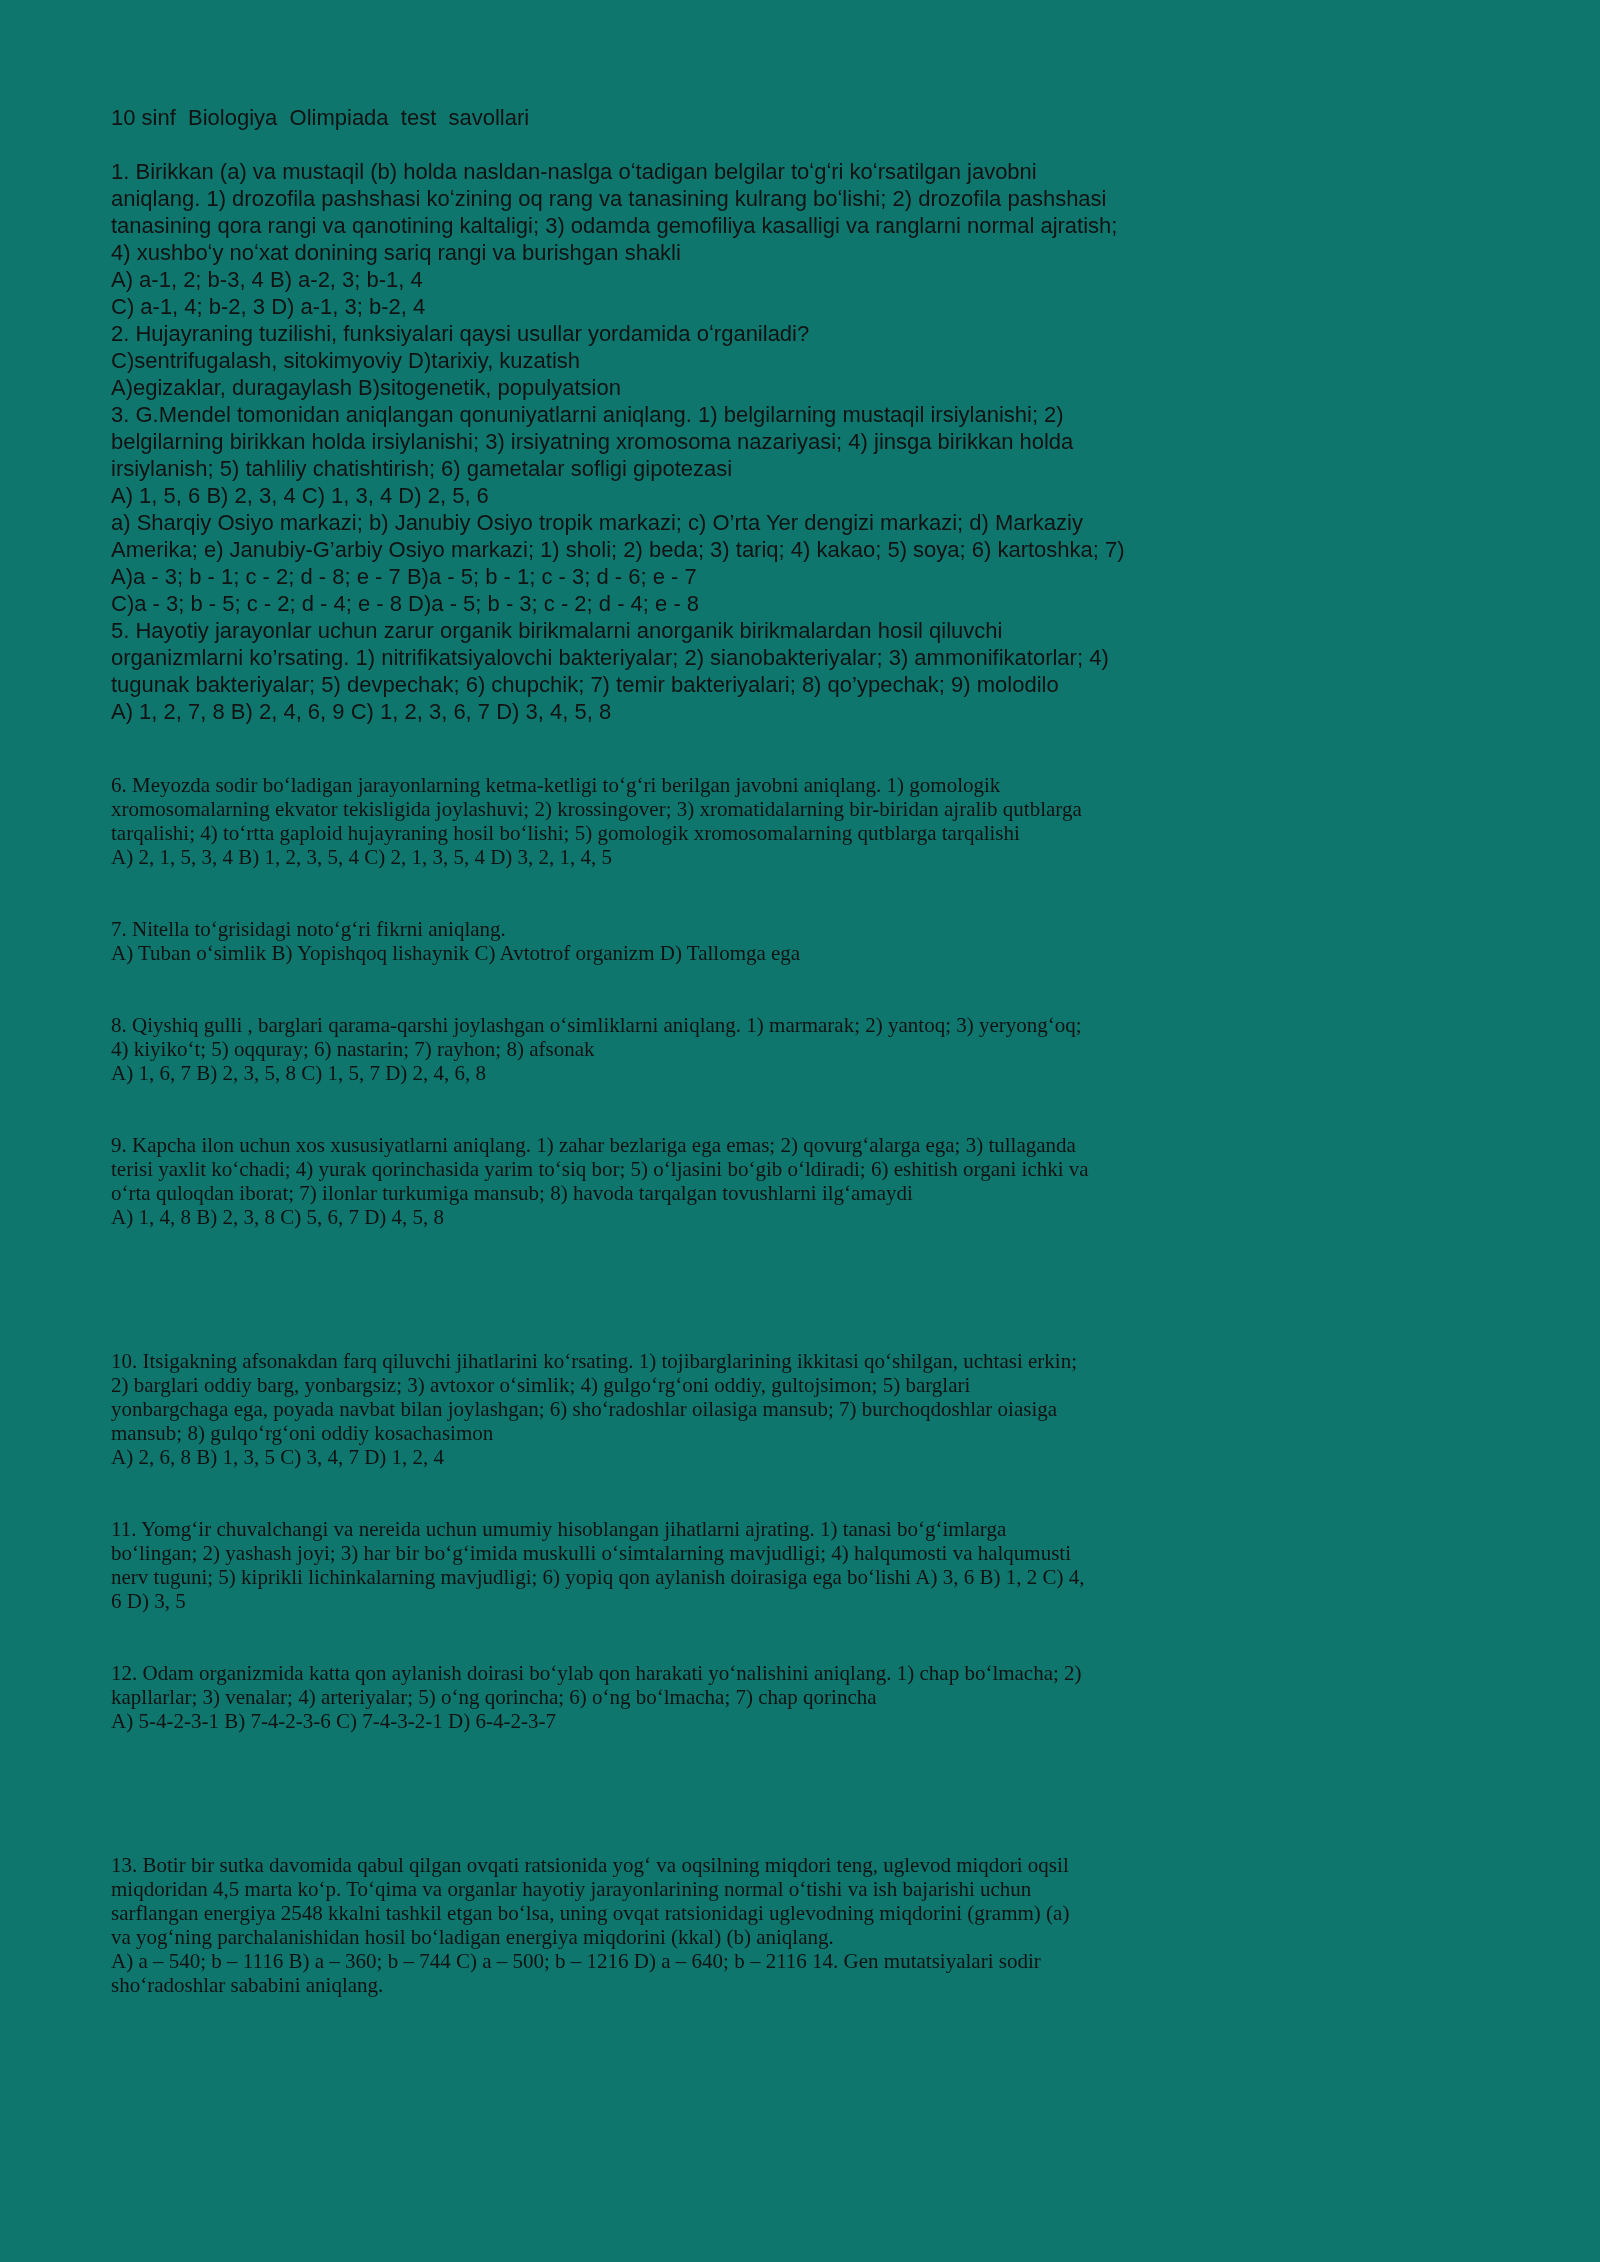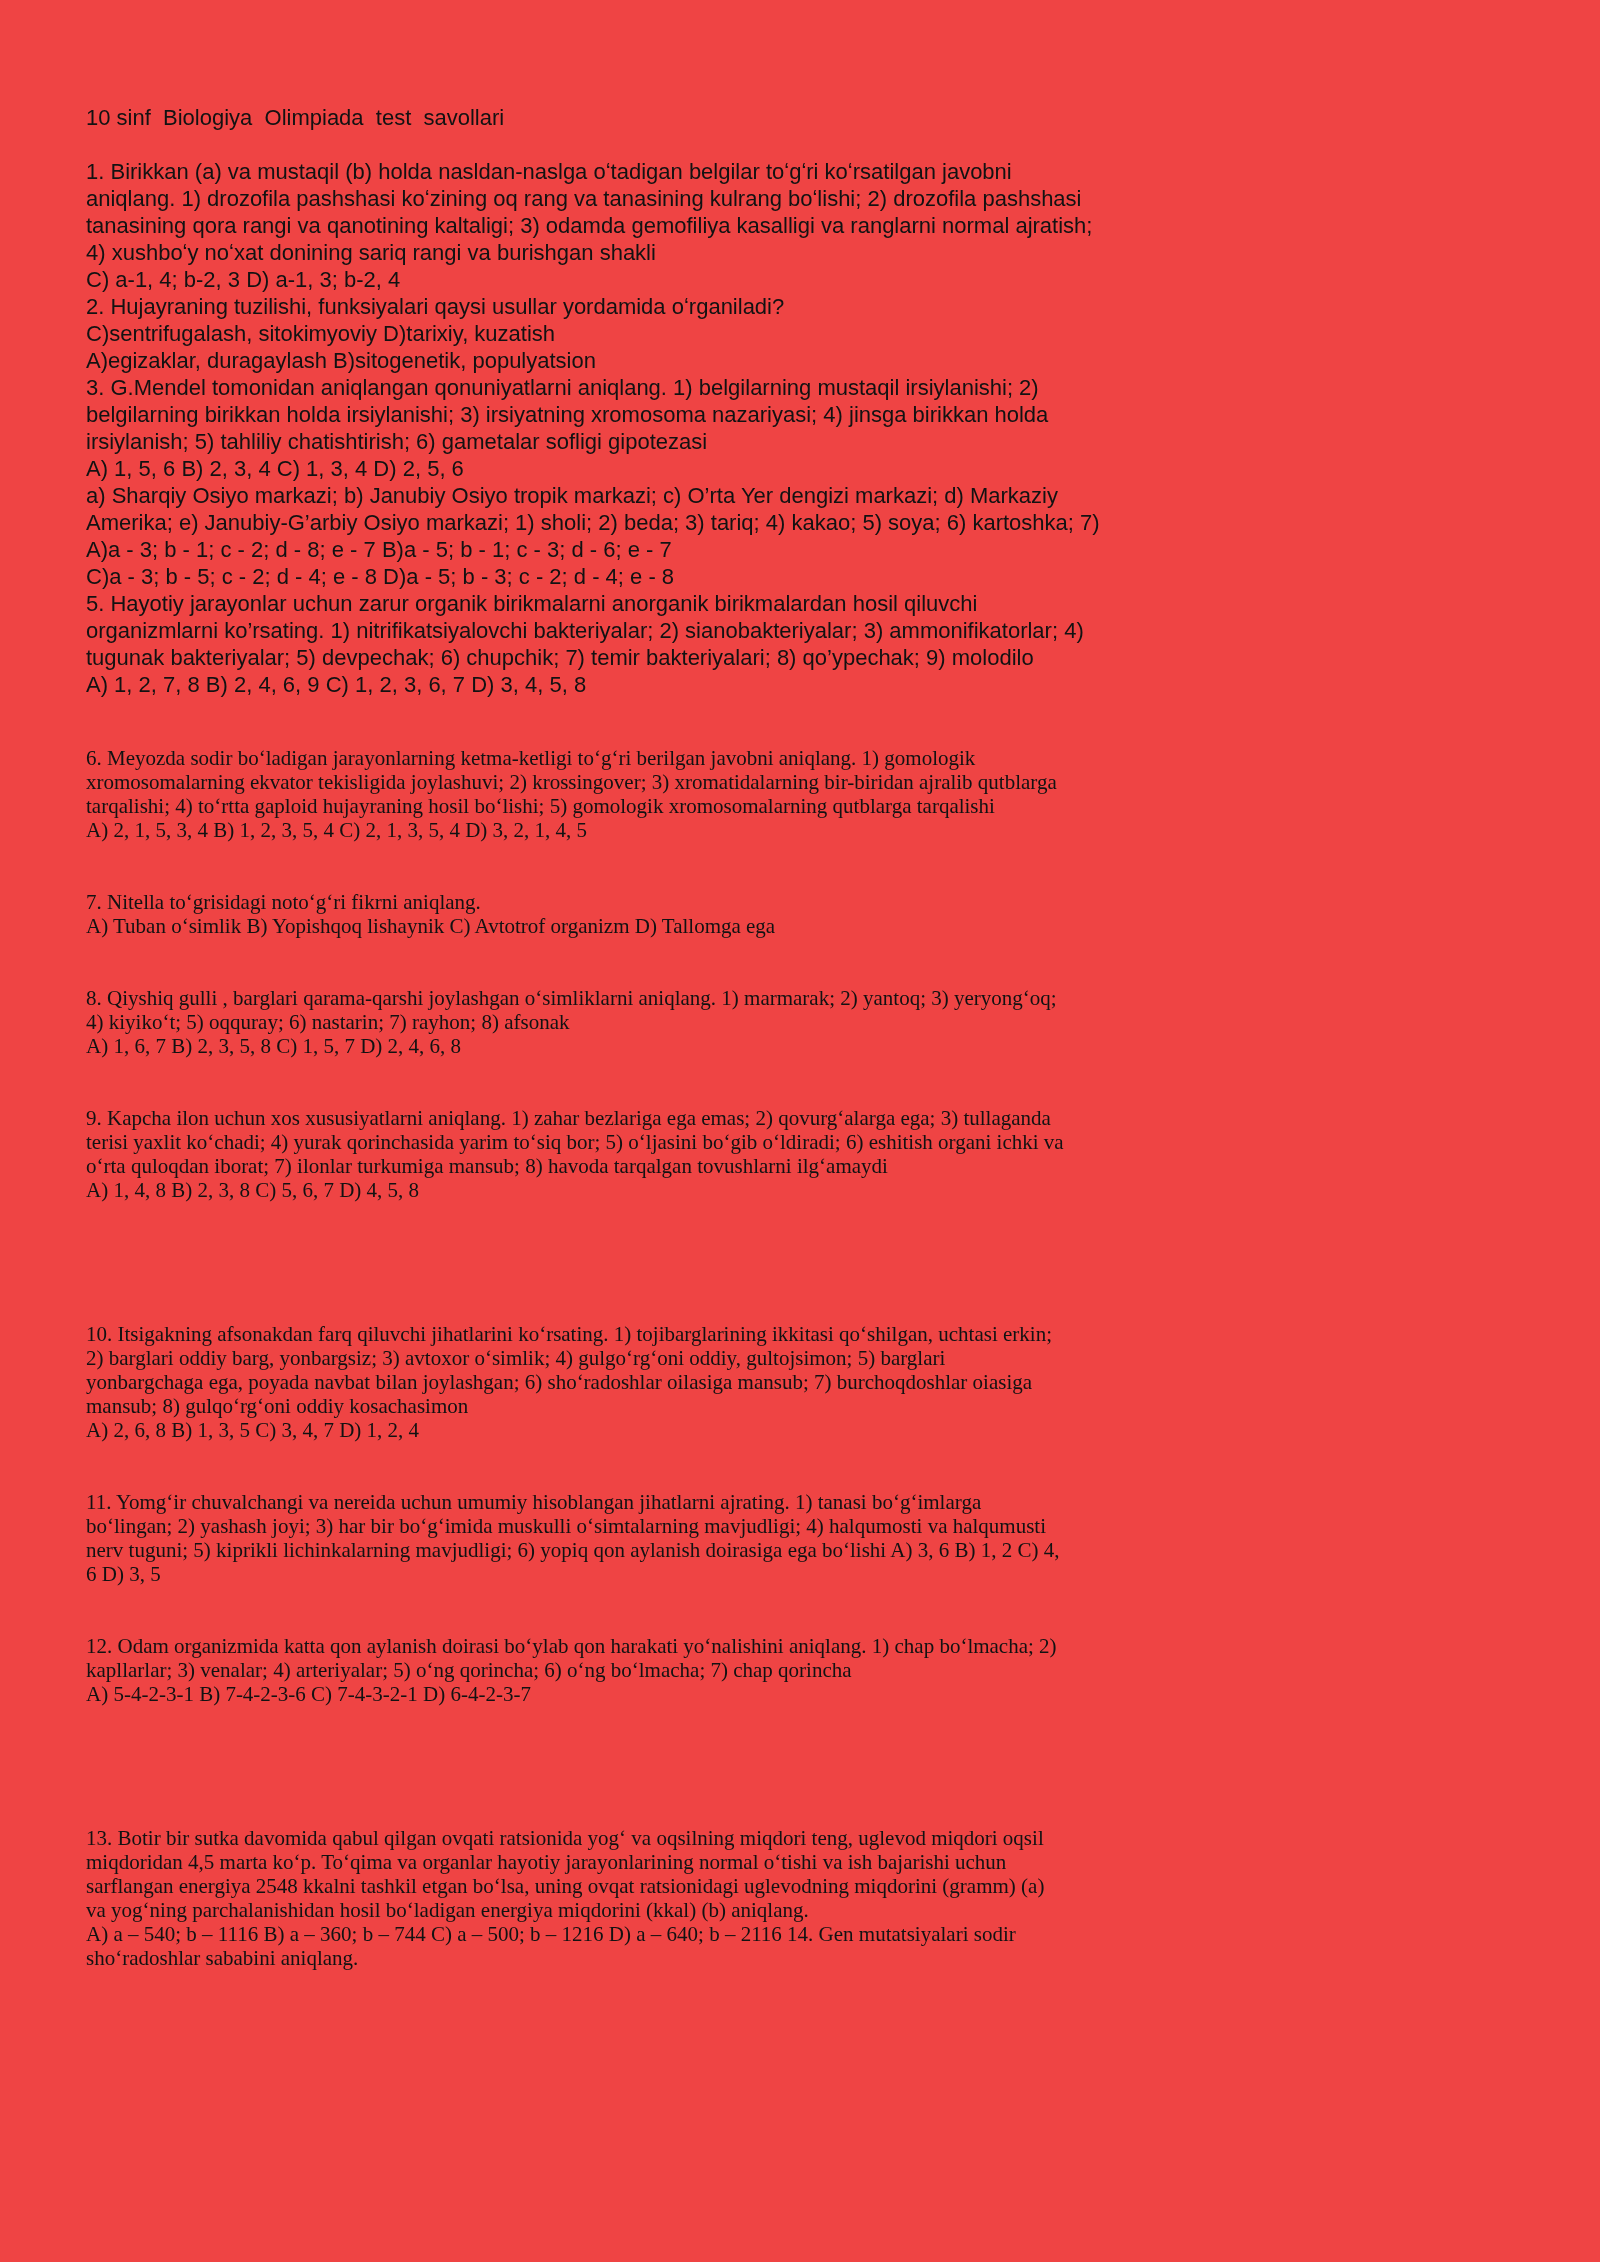--- a/index.html
+++ b/index.html
@@ -8,22 +8,22 @@
     width: 1600px;
     height: 2262px;
     position: relative;
     background: #ffffff;
     color: #121212;
     overflow: hidden;
   }
   .page {
     position: absolute;
     inset: 0;
-    padding: 104px 150px 0 86px;
-    background: #ef4444;
+    padding: 104px 150px 0 111px;
+    background: #0f766e;
   }
   .sans {
     font-family: "Liberation Sans", sans-serif;
     font-size: 22px;
     line-height: 27px;
   }
   .serif {
     font-family: "Liberation Serif", serif;
     font-size: 21px;
     line-height: 24px;
@@ -42,20 +42,21 @@
 <body>
 
 <div class="page">
   <div class="title line sans">10 sinf  Biologiya  Olimpiada  test  savollari</div>
   <div id="blocks">
       <div class="block sans">
         <div class="line">1. Birikkan (a) va mustaqil (b) holda nasldan-naslga oʻtadigan belgilar toʻgʻri koʻrsatilgan javobni</div>
         <div class="line">aniqlang. 1) drozofila pashshasi koʻzining oq rang va tanasining kulrang boʻlishi; 2) drozofila pashshasi</div>
         <div class="line">tanasining qora rangi va qanotining kaltaligi; 3) odamda gemofiliya kasalligi va ranglarni normal ajratish;</div>
         <div class="line">4) xushboʻy noʻxat donining sariq rangi va burishgan shakli</div>
+        <div class="line">A) a-1, 2; b-3, 4 B) a-2, 3; b-1, 4</div>
         <div class="line">C) a-1, 4; b-2, 3 D) a-1, 3; b-2, 4</div>
       </div>
       <div class="block sans">
         <div class="line">2. Hujayraning tuzilishi, funksiyalari qaysi usullar yordamida oʻrganiladi?</div>
         <div class="line">C)sentrifugalash, sitokimyoviy D)tarixiy, kuzatish</div>
         <div class="line">A)egizaklar, duragaylash B)sitogenetik, populyatsion</div>
       </div>
       <div class="block sans">
         <div class="line">3. G.Mendel tomonidan aniqlangan qonuniyatlarni aniqlang. 1) belgilarning mustaqil irsiylanishi; 2)</div>
         <div class="line">belgilarning birikkan holda irsiylanishi; 3) irsiyatning xromosoma nazariyasi; 4) jinsga birikkan holda</div>

